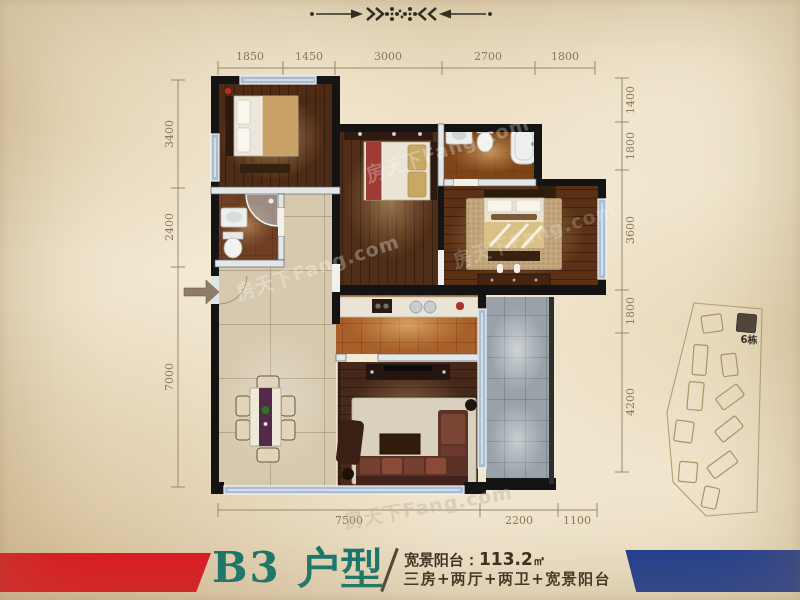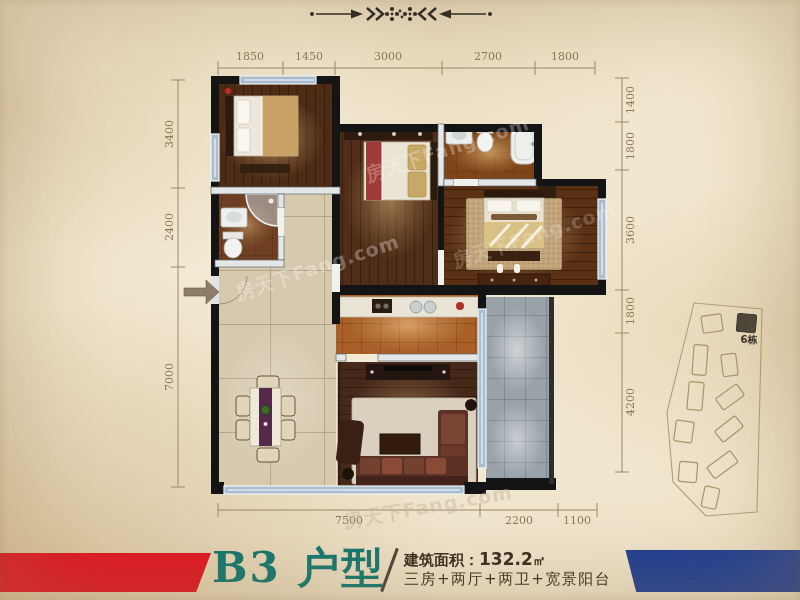--- a/index.html
+++ b/index.html
@@ -26,21 +26,21 @@
     clip-path:polygon(3% 0,100% 0,100% 100%,9% 100%);}
   .f-title{position:absolute;left:212px;top:542px;width:170px;
     font-family:"DejaVu Serif",serif;font-weight:bold;font-size:42px;line-height:52px;
     color:#0f766e;letter-spacing:2px;white-space:nowrap;}
   .f-slash{position:absolute;left:388px;top:547px;width:3px;height:46px;background:#4a4037;
     transform:rotate(20deg);}
   .f-line1{position:absolute;left:404px;top:549px;color:#33291d;font-weight:bold;
     font-size:15px;white-space:nowrap;}
   .f-line1 .val{font-size:17px;}
   .f-line1 .unit{font-size:13px;}
-  .f-line2{position:absolute;left:404px;top:570px;color:#33291d;font-weight:normal;
+  .f-line2{position:absolute;left:404px;top:570px;color:#33291d;font-weight:bold;
     font-size:15px;letter-spacing:1.5px;white-space:nowrap;}
 </style>
 </head>
 <body>
 
 <svg width="800" height="600" viewBox="0 0 800 600" style="position:absolute;inset:0">
   <defs>
     <pattern id="pWoodV" width="9" height="9" patternUnits="userSpaceOnUse">
       <path d="M0.5,0 V9" stroke="rgba(15,5,0,.38)" stroke-width="1"></path>
     </pattern>
@@ -365,17 +365,17 @@
     <text class="wm" transform="translate(455,268) rotate(-18)" fill="rgba(255,255,255,.20)">房天下Fang.com</text>
     <text class="wm" transform="translate(345,528) rotate(-10)" fill="rgba(195,180,160,.45)">房天下Fang.com</text>
   </g>
 </svg>
 
 <div class="banner red"></div>
 <div class="banner blue"></div>
 <div class="f-title">B3 户型</div>
 <div class="f-slash"></div>
 <div class="f-line1">
-  <span>建筑面积：</span><span class="val">132.2</span><span class="unit">㎡</span>
+  <span>宽景阳台：</span><span class="val">113.2</span><span class="unit">㎡</span>
 </div>
 <div class="f-line2">三房+两厅+两卫+宽景阳台</div>
 
 <div class="vignette"></div>
 
 </body></html>

